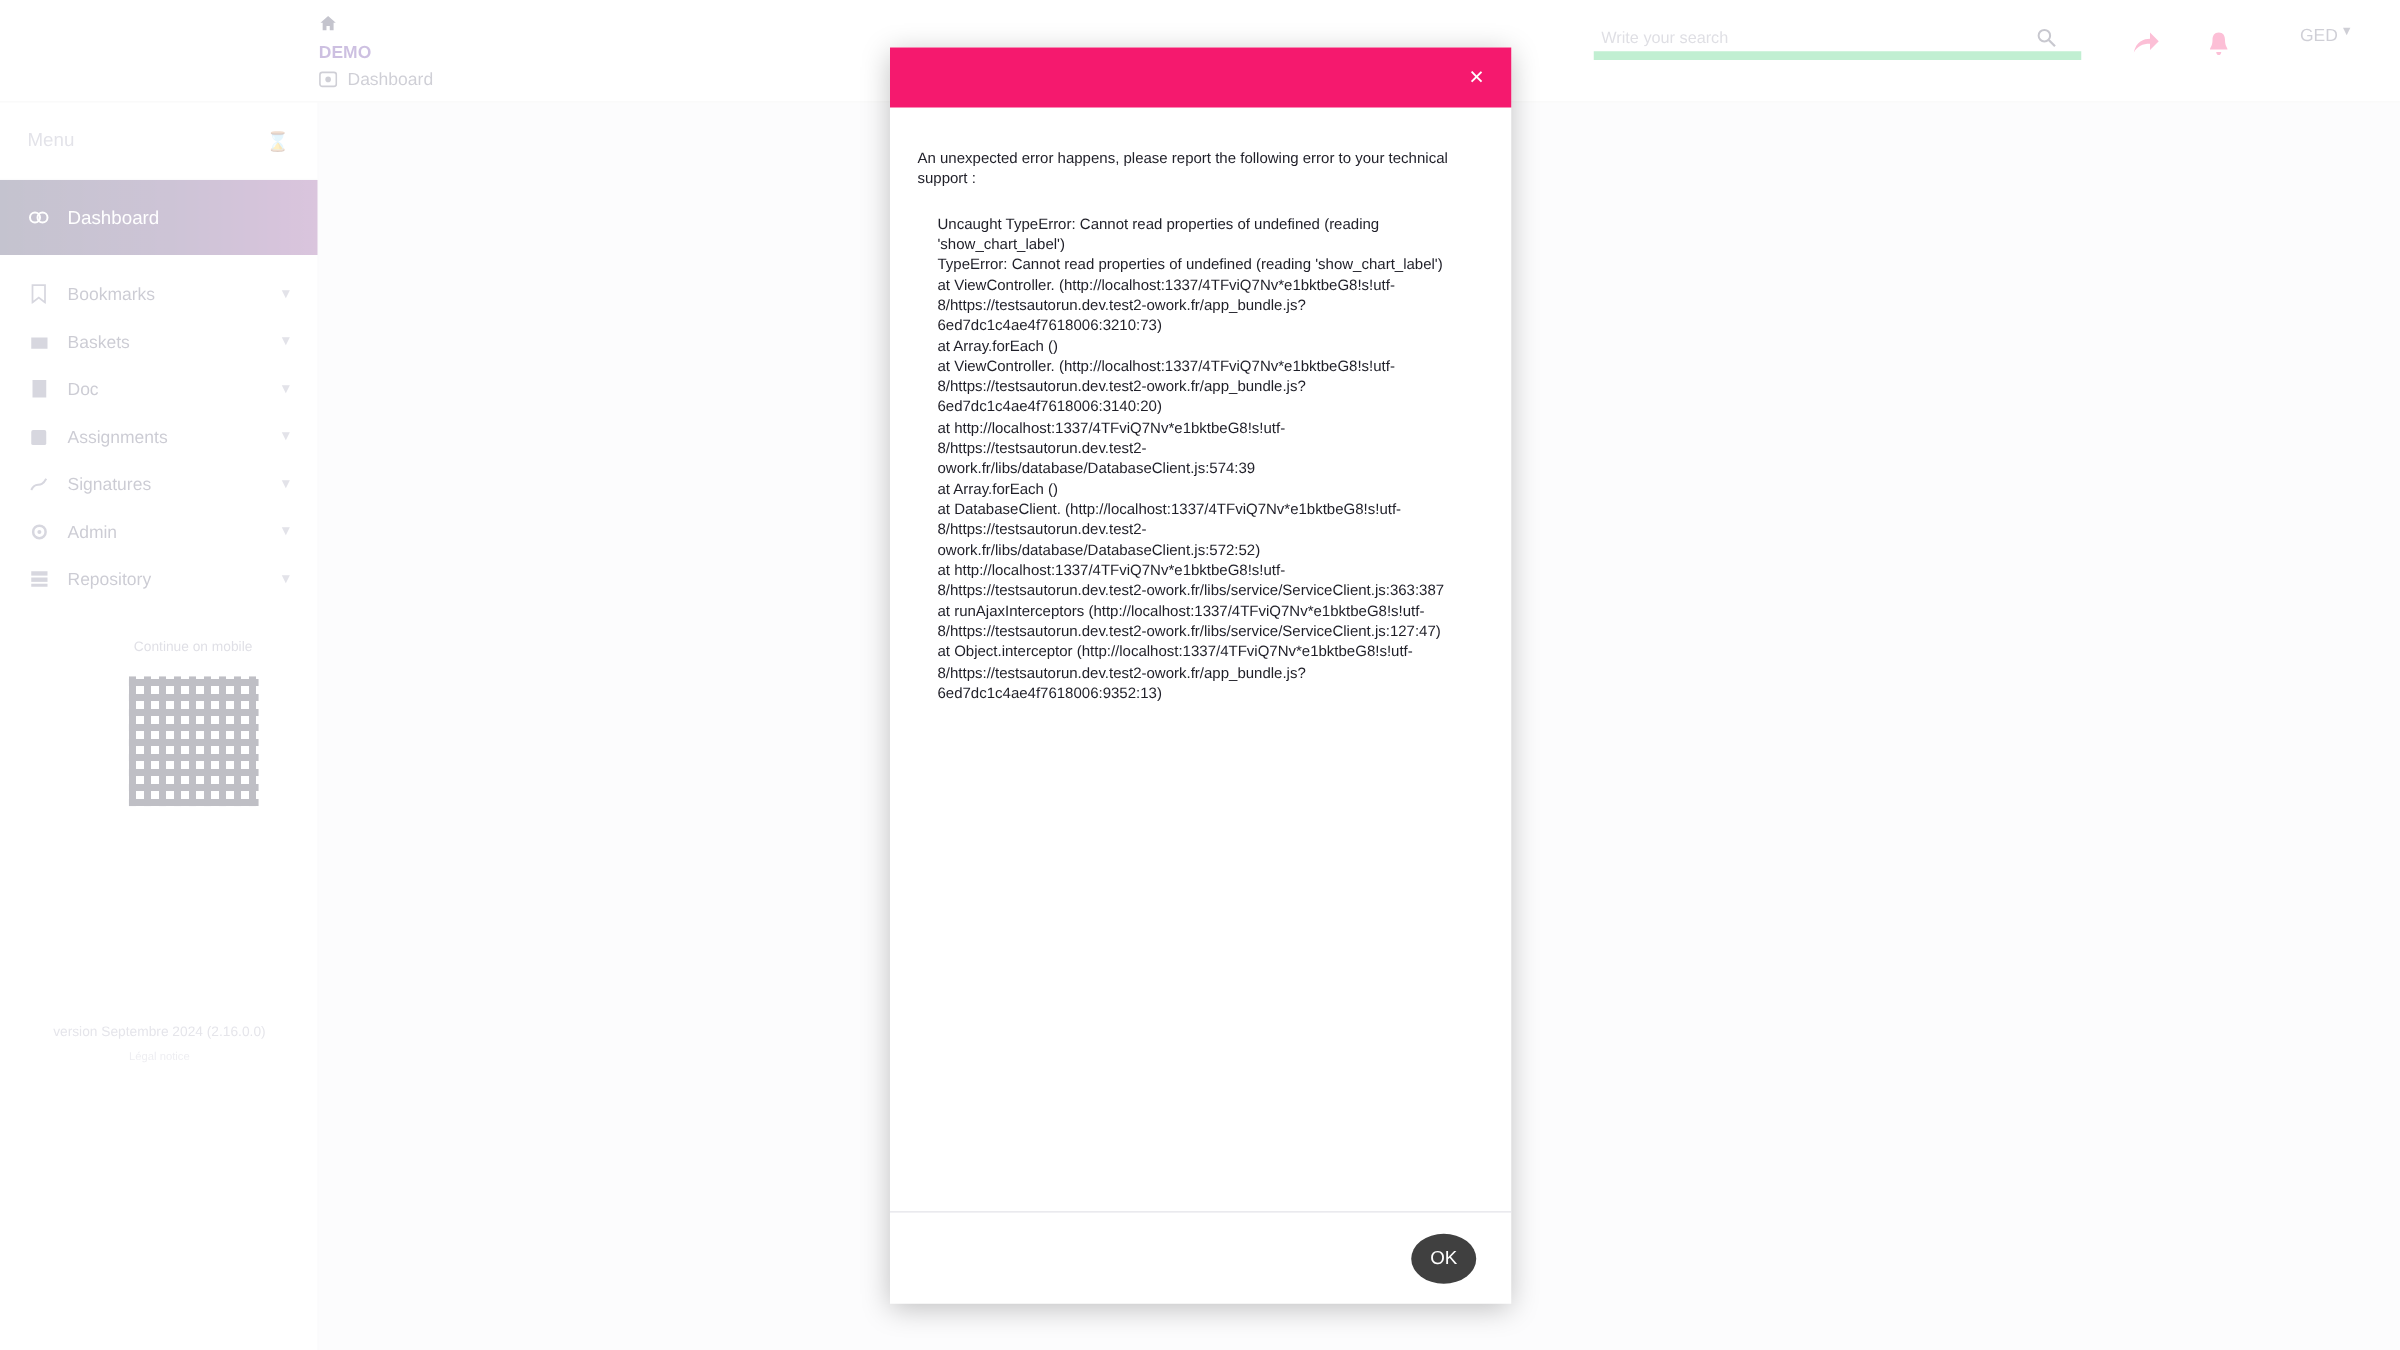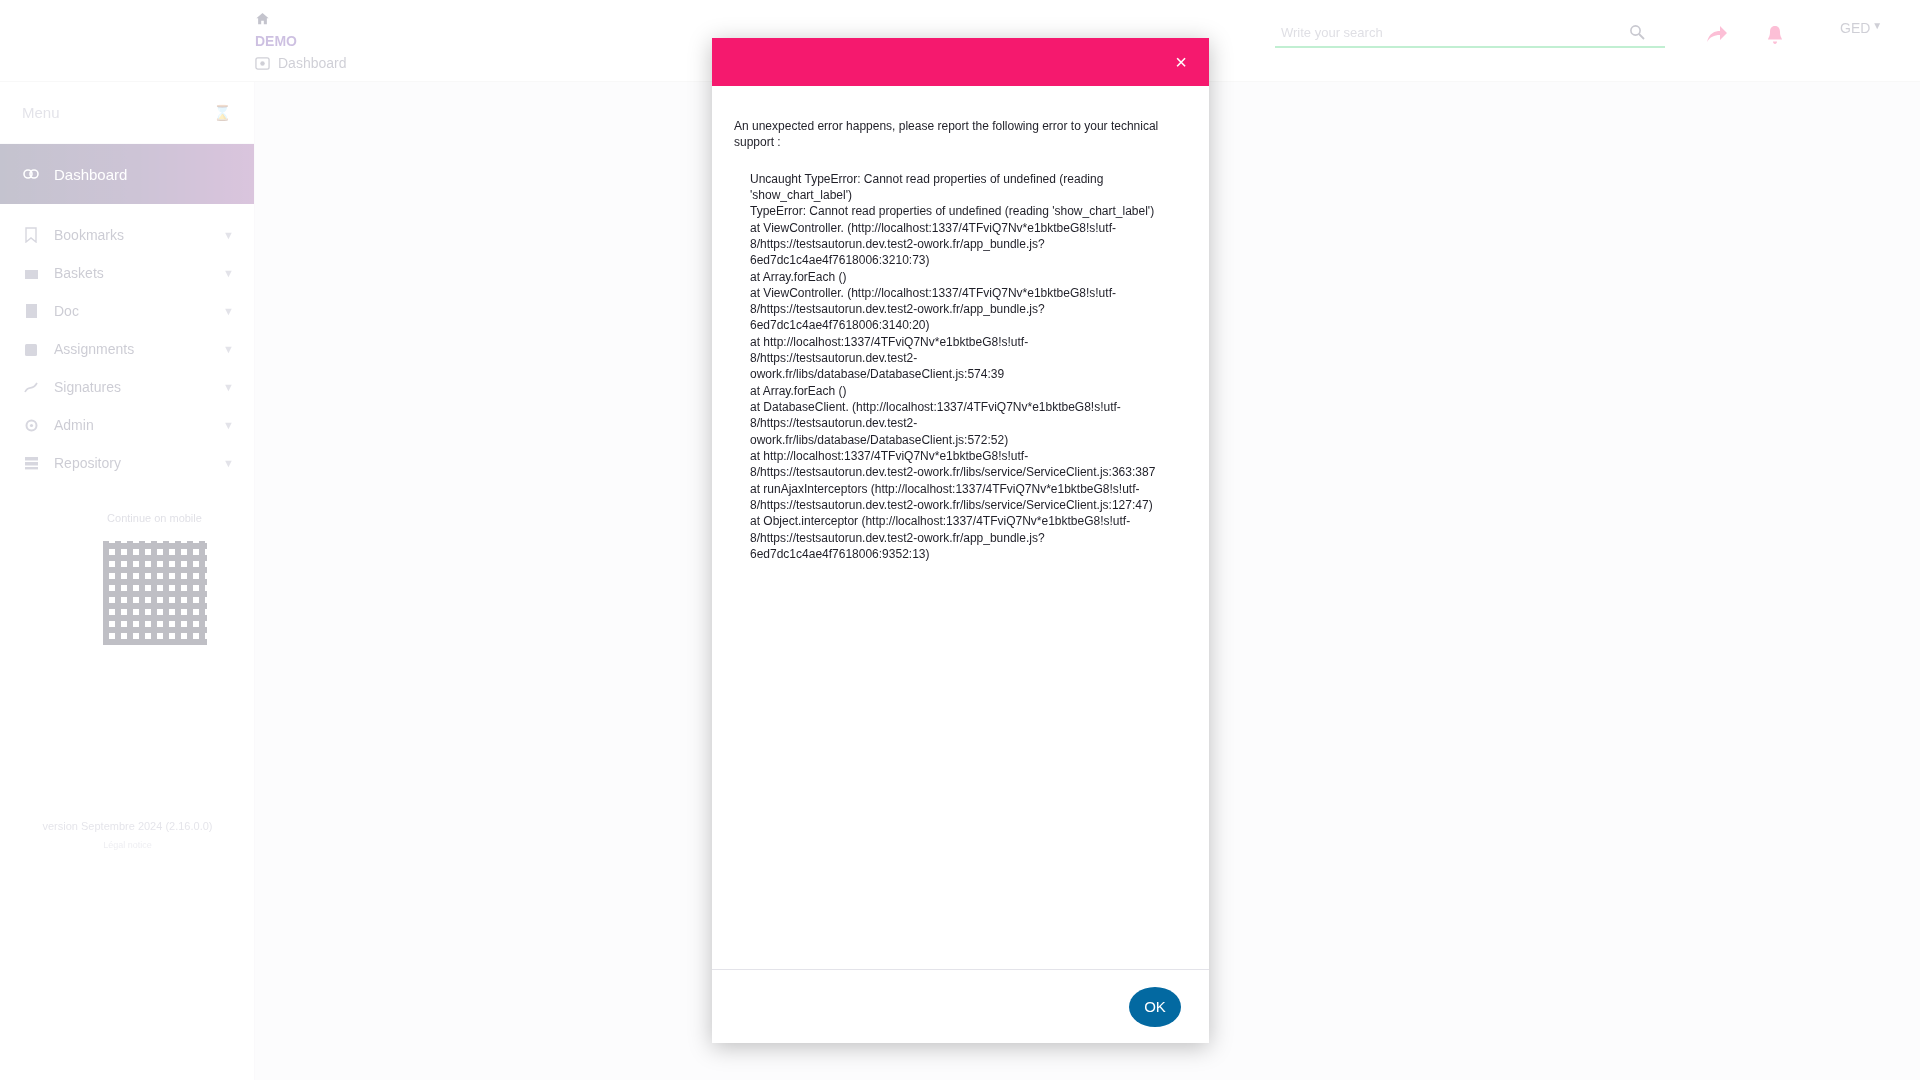--- a/index.html
+++ b/index.html
@@ -48,21 +48,21 @@
   .breadcrumb .crumb-sub {
     margin-top: 6px; color: #55556e; font-size: 14px;
     display: flex; align-items: center; gap: 8px;
   }
   .home-icon { width: 15px; height: 14px; display:inline-block; }
   .dash-icon { width: 15px; height: 15px; display:inline-block; }
 
   .search-box {
     position: absolute; left: 1275px; top: 18px;
     width: 390px; height: 30px;
-    border-bottom: 2px solid #22c55e;
+    border-bottom: 7px solid #22c55e;
     display: flex; align-items: center;
   }
   .search-box input {
     border: none; outline: none; background: transparent;
     font-size: 13px; color: #3a3a55;
     width: 350px; padding-left: 6px;
     font-family: "Liberation Sans", sans-serif;
   }
   .search-box input::placeholder { color: #8b8b9e; }
   .search-icon-btn {
@@ -184,21 +184,21 @@
   .modal-trace { margin: 16px; }
   .modal-trace .ln { white-space: pre-wrap; word-break: break-word; }
   .modal-footer {
     flex: 0 0 auto;
     border-top: 1px solid #e3e3e9;
     height: 74px;
     display: flex; align-items: center; justify-content: flex-end;
     padding-right: 28px;
   }
   .btn-ok {
-    background: #0369a1; color: #fff;
+    background: #404040; color: #fff;
     border: none; border-radius: 50%;
     width: 52px; height: 40px;
     font-size: 15px; cursor: pointer;
     font-family: "Liberation Sans", sans-serif;
   }
 </style>
 </head>
 <body>
 
 <div id="app">

